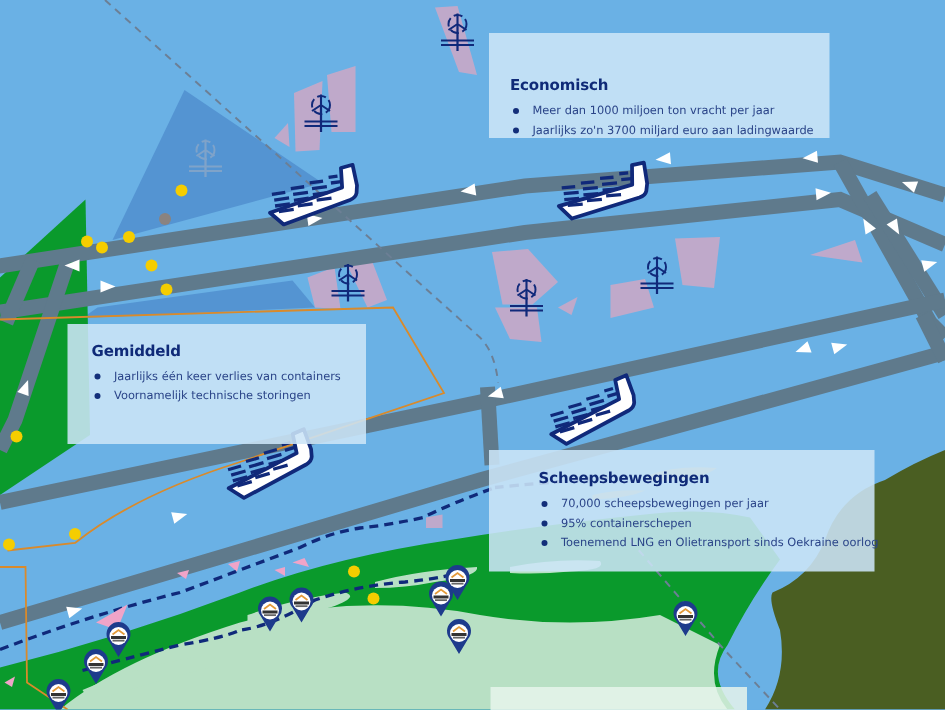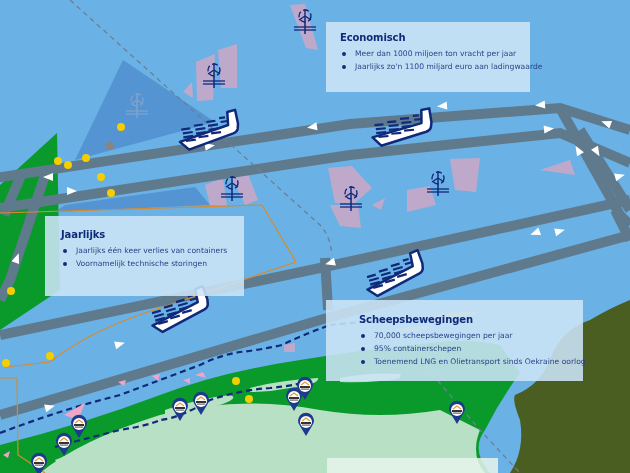--- a/index.html
+++ b/index.html
@@ -28,21 +28,21 @@
       white-space: nowrap;
     }
     .panel li::before {
       content: "";
       position: absolute;
       left: 2px; top: 4.5px;
       width: 4px; height: 4px;
       border-radius: 50%;
       background: #132f7a;
     }
-    #panel-econ { left: 326px; top: 22px; width: 204px; height: 70px; padding: 10px 0 0 14px; }
+    #panel-econ { left: 326px; top: 22px; width: 227px; height: 70px; padding: 30px 0 0 14px; }
     #panel-inc  { left: 45px;  top: 216px; width: 199px; height: 80px; padding: 13px 0 0 16px; }
     #panel-ship { left: 326px; top: 300px; width: 257px; height: 81px; padding: 14px 0 0 33px; }
     #panel-bottom { left: 327px; top: 458px; width: 171px; height: 20px; background: rgba(230, 244, 236, 0.85); }
   </style>
 </head>
 <body>
 
 <svg id="map" viewBox="0 0 630 473" xmlns="http://www.w3.org/2000/svg">
   <defs>
     <g id="turbine">
@@ -228,26 +228,26 @@
     </g>
   <g transform="translate(457,414)">
       <use href="#pin"></use>
     </g>
 </svg>
 
 <div class="panel" id="panel-econ">
   <h3>Economisch</h3>
   <ul>
     <li>Meer dan 1000 miljoen ton vracht per jaar</li>
-    <li>Jaarlijks zo'n 1100 miljard euro aan ladingwaarde</li>
+    <li>Jaarlijks zo'n 3700 miljard euro aan ladingwaarde</li>
   </ul>
 </div>
 
 <div class="panel" id="panel-inc">
-  <h3>Jaarlijks</h3>
+  <h3>Gemiddeld</h3>
   <ul>
     <li>Jaarlijks één keer verlies van containers</li>
     <li>Voornamelijk technische storingen</li>
   </ul>
 </div>
 
 <div class="panel" id="panel-ship">
   <h3>Scheepsbewegingen</h3>
   <ul>
     <li>70,000 scheepsbewegingen per jaar</li>

